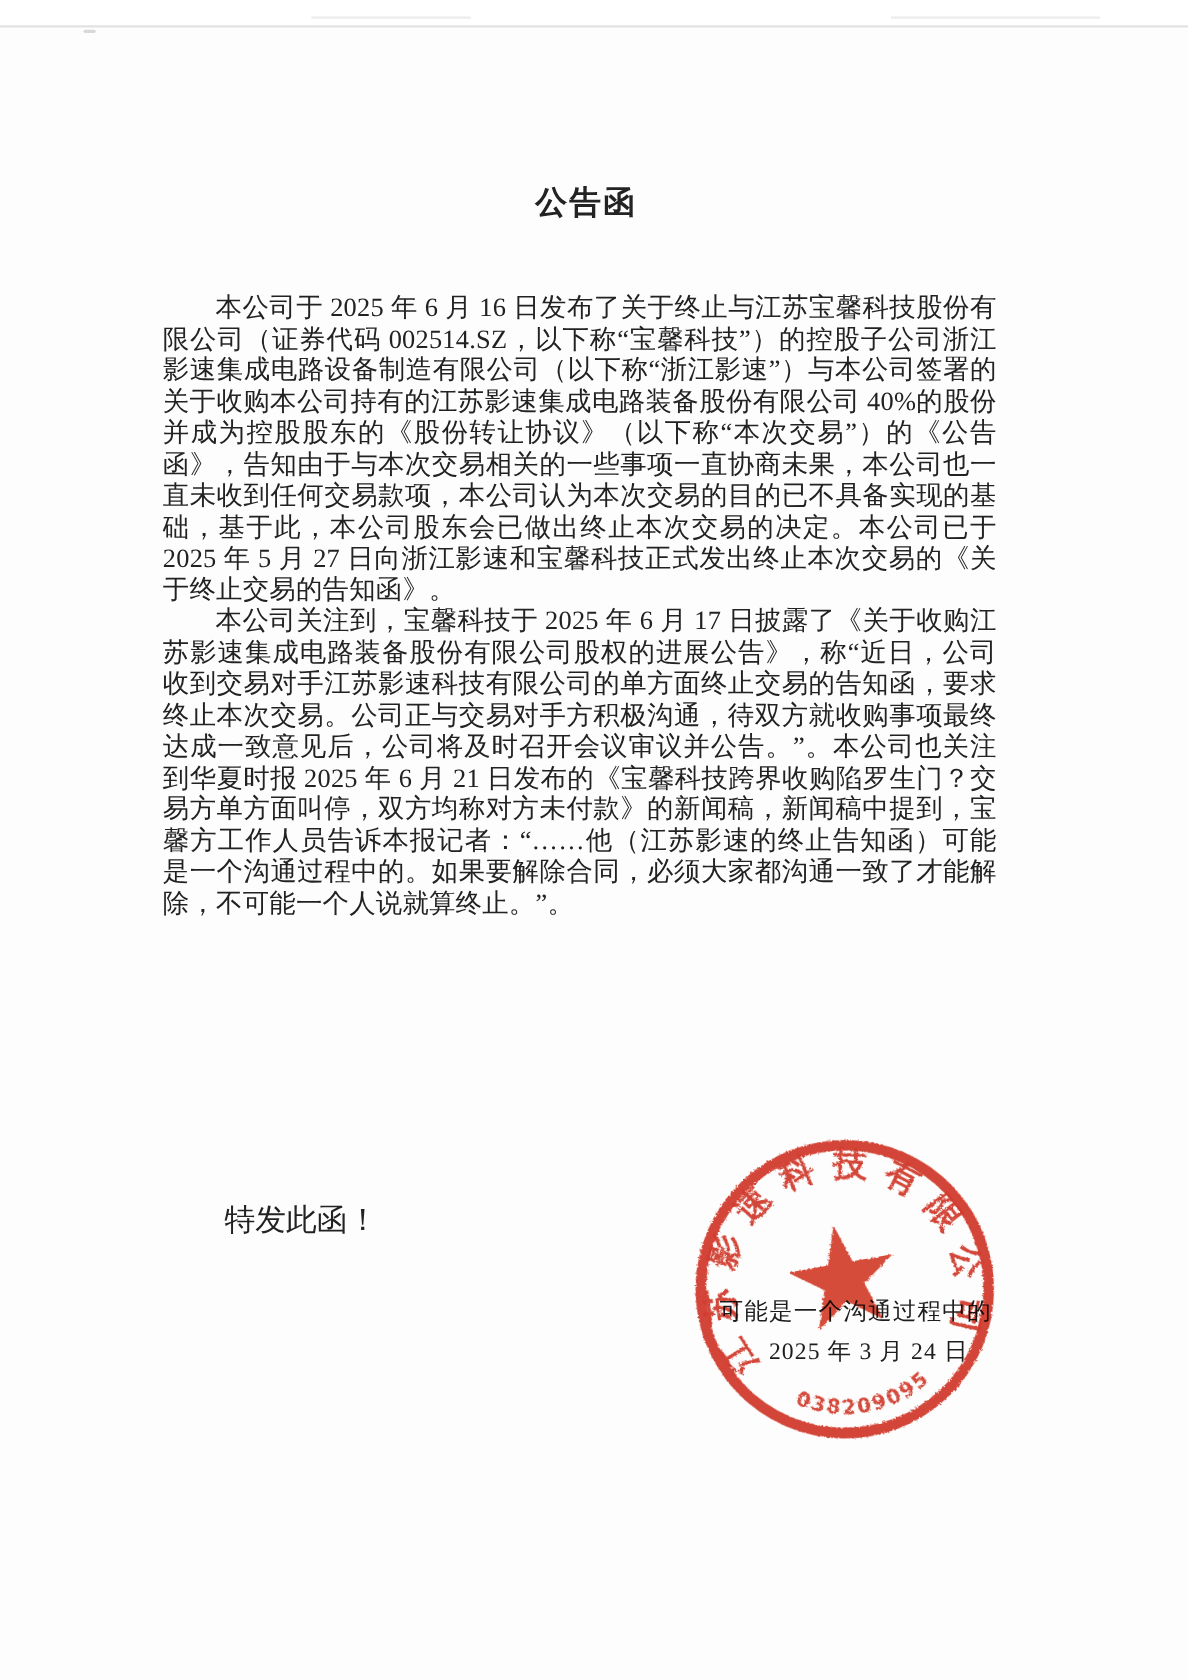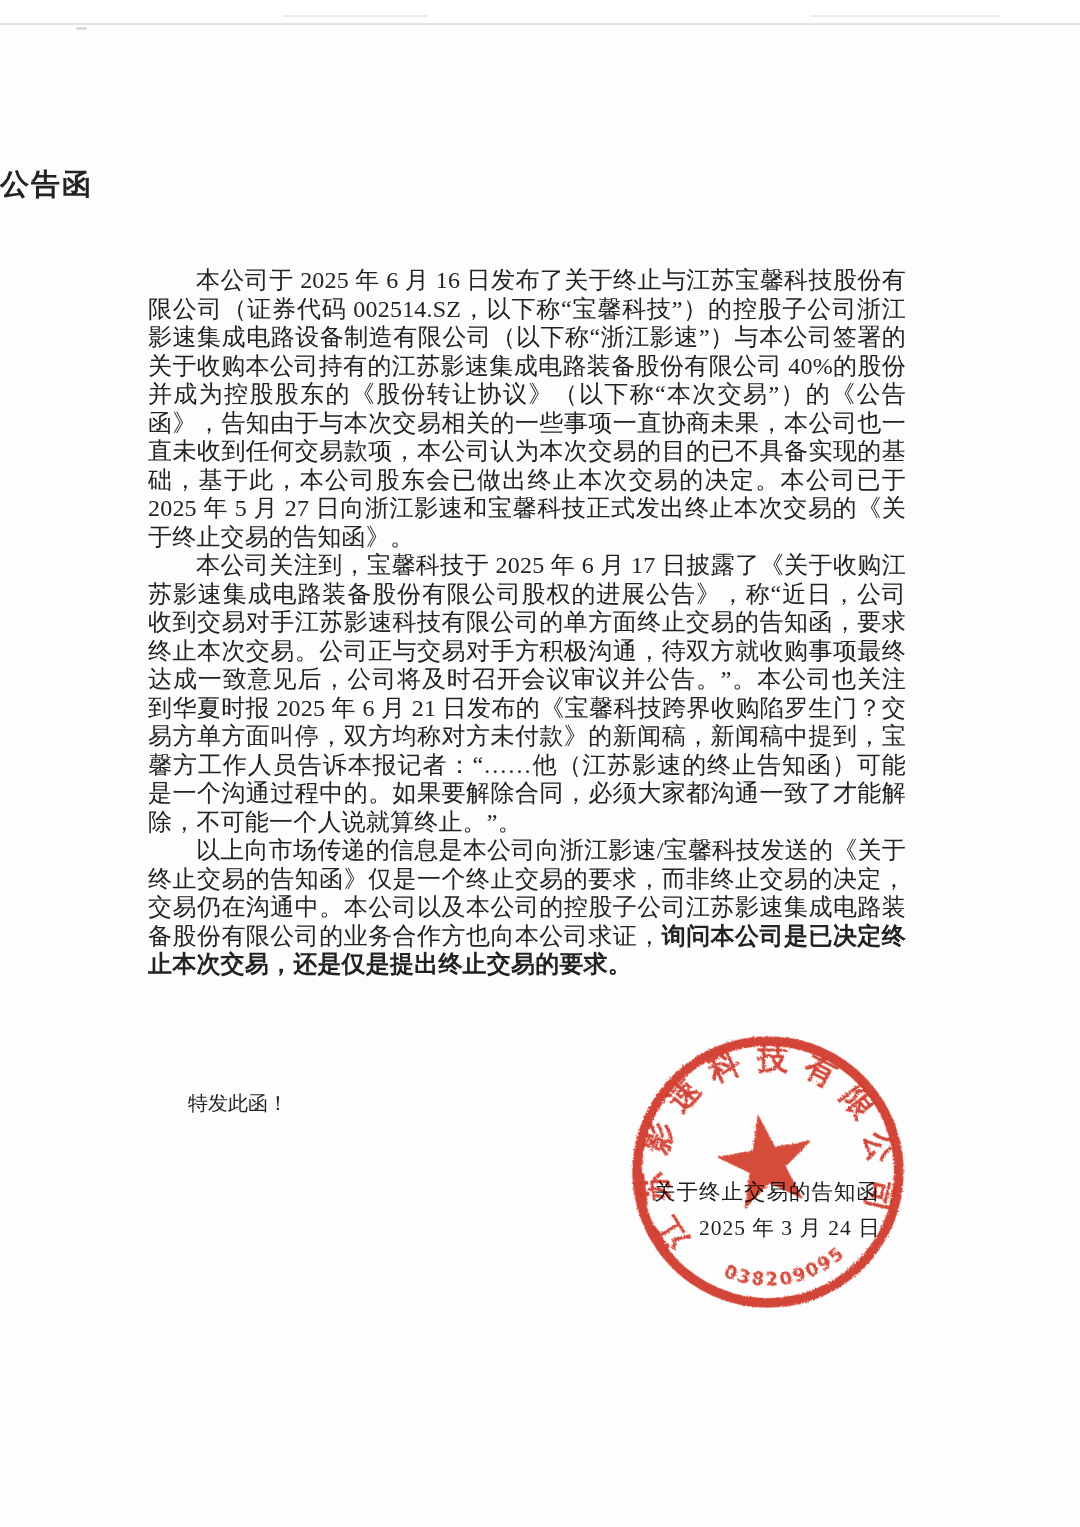--- a/index.html
+++ b/index.html
@@ -47,20 +47,21 @@
     width: 11px; height: 3px;
     background: #c9c9c9;
     border-radius: 2px;
     opacity: .7;
   }
   .doc-title {
     position: absolute;
     top: 165px;
     left: 0;
     width: 1066px; 
+    text-align: center;
     font-size: 29px;
     font-weight: 600;
     letter-spacing: 2px;
     color: #232323;
   }
   .doc-body {
     position: absolute;
     top: 266px;
     left: 148px;
     width: 758px;
@@ -74,21 +75,21 @@
   .doc-body p {
     margin: 0;
     text-indent: 2em;
   }
   .emph { font-weight: bold; }
   .closing {
     position: absolute;
     top: 1090px;
     left: 148px;
     width: 400px;
-    font-size: 20px;
+    font-size: 28px;
     text-indent: 2em;
     color: #222;
   }
   .sign-company {
     position: absolute;
     top: 1177px;
     left: 654px;
     font-size: 21.5px;
     letter-spacing: 1px;
     color: #1d1d1d;
@@ -123,26 +124,25 @@
   <div class="scan-smudge-a"></div>
   <div class="scan-smudge-b"></div>
   <div class="scan-line"></div>
   <div class="scan-speck"></div>
 
   <div class="doc-title">公告函</div>
 
   <div class="doc-body">
     <p><span>本公司于 2025 年 6 月 16 日发布了关于终止与江苏宝馨科技股份有限公司（证券代码 002514.SZ，以下称“宝馨科技”）的控股子公司浙江影速集成电路设备制造有限公司（以下称“浙江影速”）与本公司签署的关于收购本公司持有的江苏影速集成电路装备股份有限公司 40%的股份并成为控股股东的《股份转让协议》（以下称“本次交易”）的《公告函》，告知由于与本次交易相关的一些事项一直协商未果，本公司也一直未收到任何交易款项，本公司认为本次交易的目的已不具备实现的基础，基于此，本公司股东会已做出终止本次交易的决定。本公司已于 2025 年 5 月 27 日向浙江影速和宝馨科技正式发出终止本次交易的《关于终止交易的告知函》。</span><span class="emph"></span></p>
     <p><span>本公司关注到，宝馨科技于 2025 年 6 月 17 日披露了《关于收购江苏影速集成电路装备股份有限公司股权的进展公告》，称“近日，公司收到交易对手江苏影速科技有限公司的单方面终止交易的告知函，要求终止本次交易。公司正与交易对手方积极沟通，待双方就收购事项最终达成一致意见后，公司将及时召开会议审议并公告。”。本公司也关注到华夏时报 2025 年 6 月 21 日发布的《宝馨科技跨界收购陷罗生门？交易方单方面叫停，双方均称对方未付款》的新闻稿，新闻稿中提到，宝馨方工作人员告诉本报记者：“……他（江苏影速的终止告知函）可能是一个沟通过程中的。如果要解除合同，必须大家都沟通一致了才能解除，不可能一个人说就算终止。”。</span><span class="emph"></span></p>
-    <p><span>以上向市场传递的信息是本公司向浙江影速/宝馨科技发送的《关于终止交易的告知函》仅是一个终止交易的要求，而非终止交易的决定，交易仍在沟通中。本公司以及本公司的控股子公司江苏影速集成电路装备股份有限公司的业务合作方也向本公司求证，</span><span class="emph">询问本公司是已决定终止本次交易，还是仅是提出终止交易的要求。</span></p>
   </div>
 
   <div class="closing">特发此函！</div>
 
-  <div class="sign-company">关于终止交易的告知函</div>
+  <div class="sign-company">可能是一个沟通过程中的</div>
   <div class="sign-date">2025 年 3 月 24 日</div>
 
   <svg class="seal" viewBox="0 0 280 280" xmlns="http://www.w3.org/2000/svg">
     <defs>
       <filter id="sealRough" x="-10%" y="-10%" width="120%" height="120%">
         <feTurbulence type="fractalNoise" baseFrequency="0.55" numOctaves="2" seed="7" result="noise"></feTurbulence>
         <feDisplacementMap in="SourceGraphic" in2="noise" scale="3.2"></feDisplacementMap>
       </filter>
     </defs>
     <g transform="rotate(-10 140 140)" filter="url(#sealRough)">

